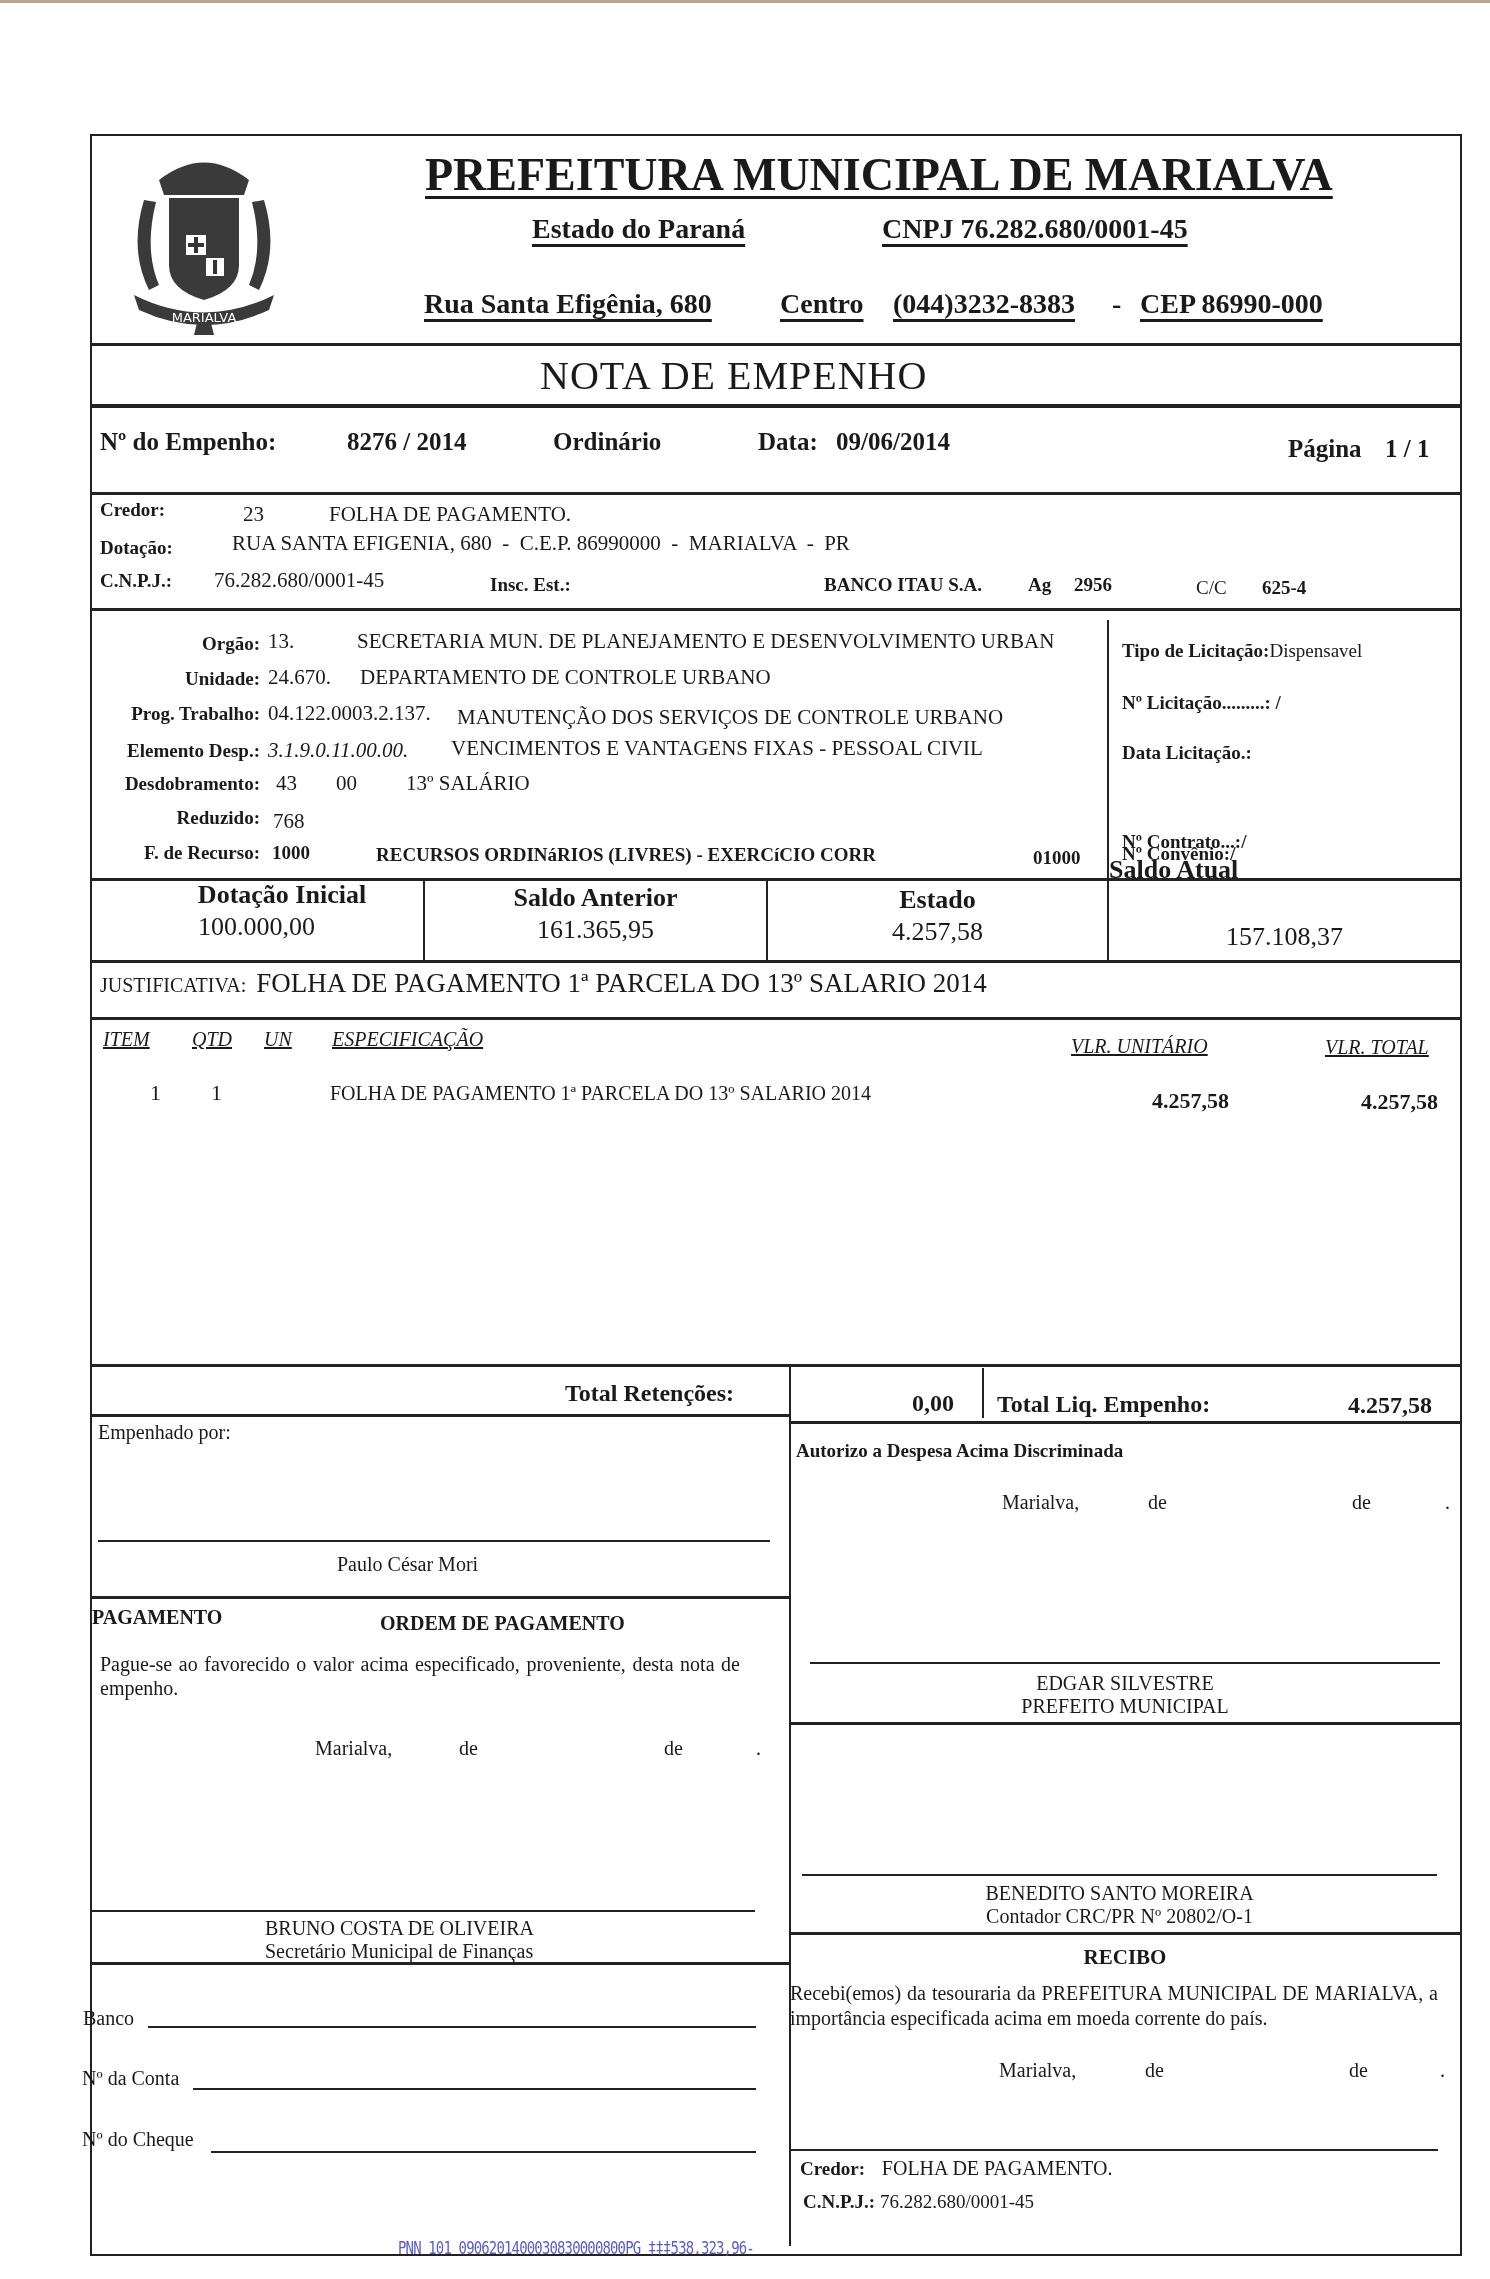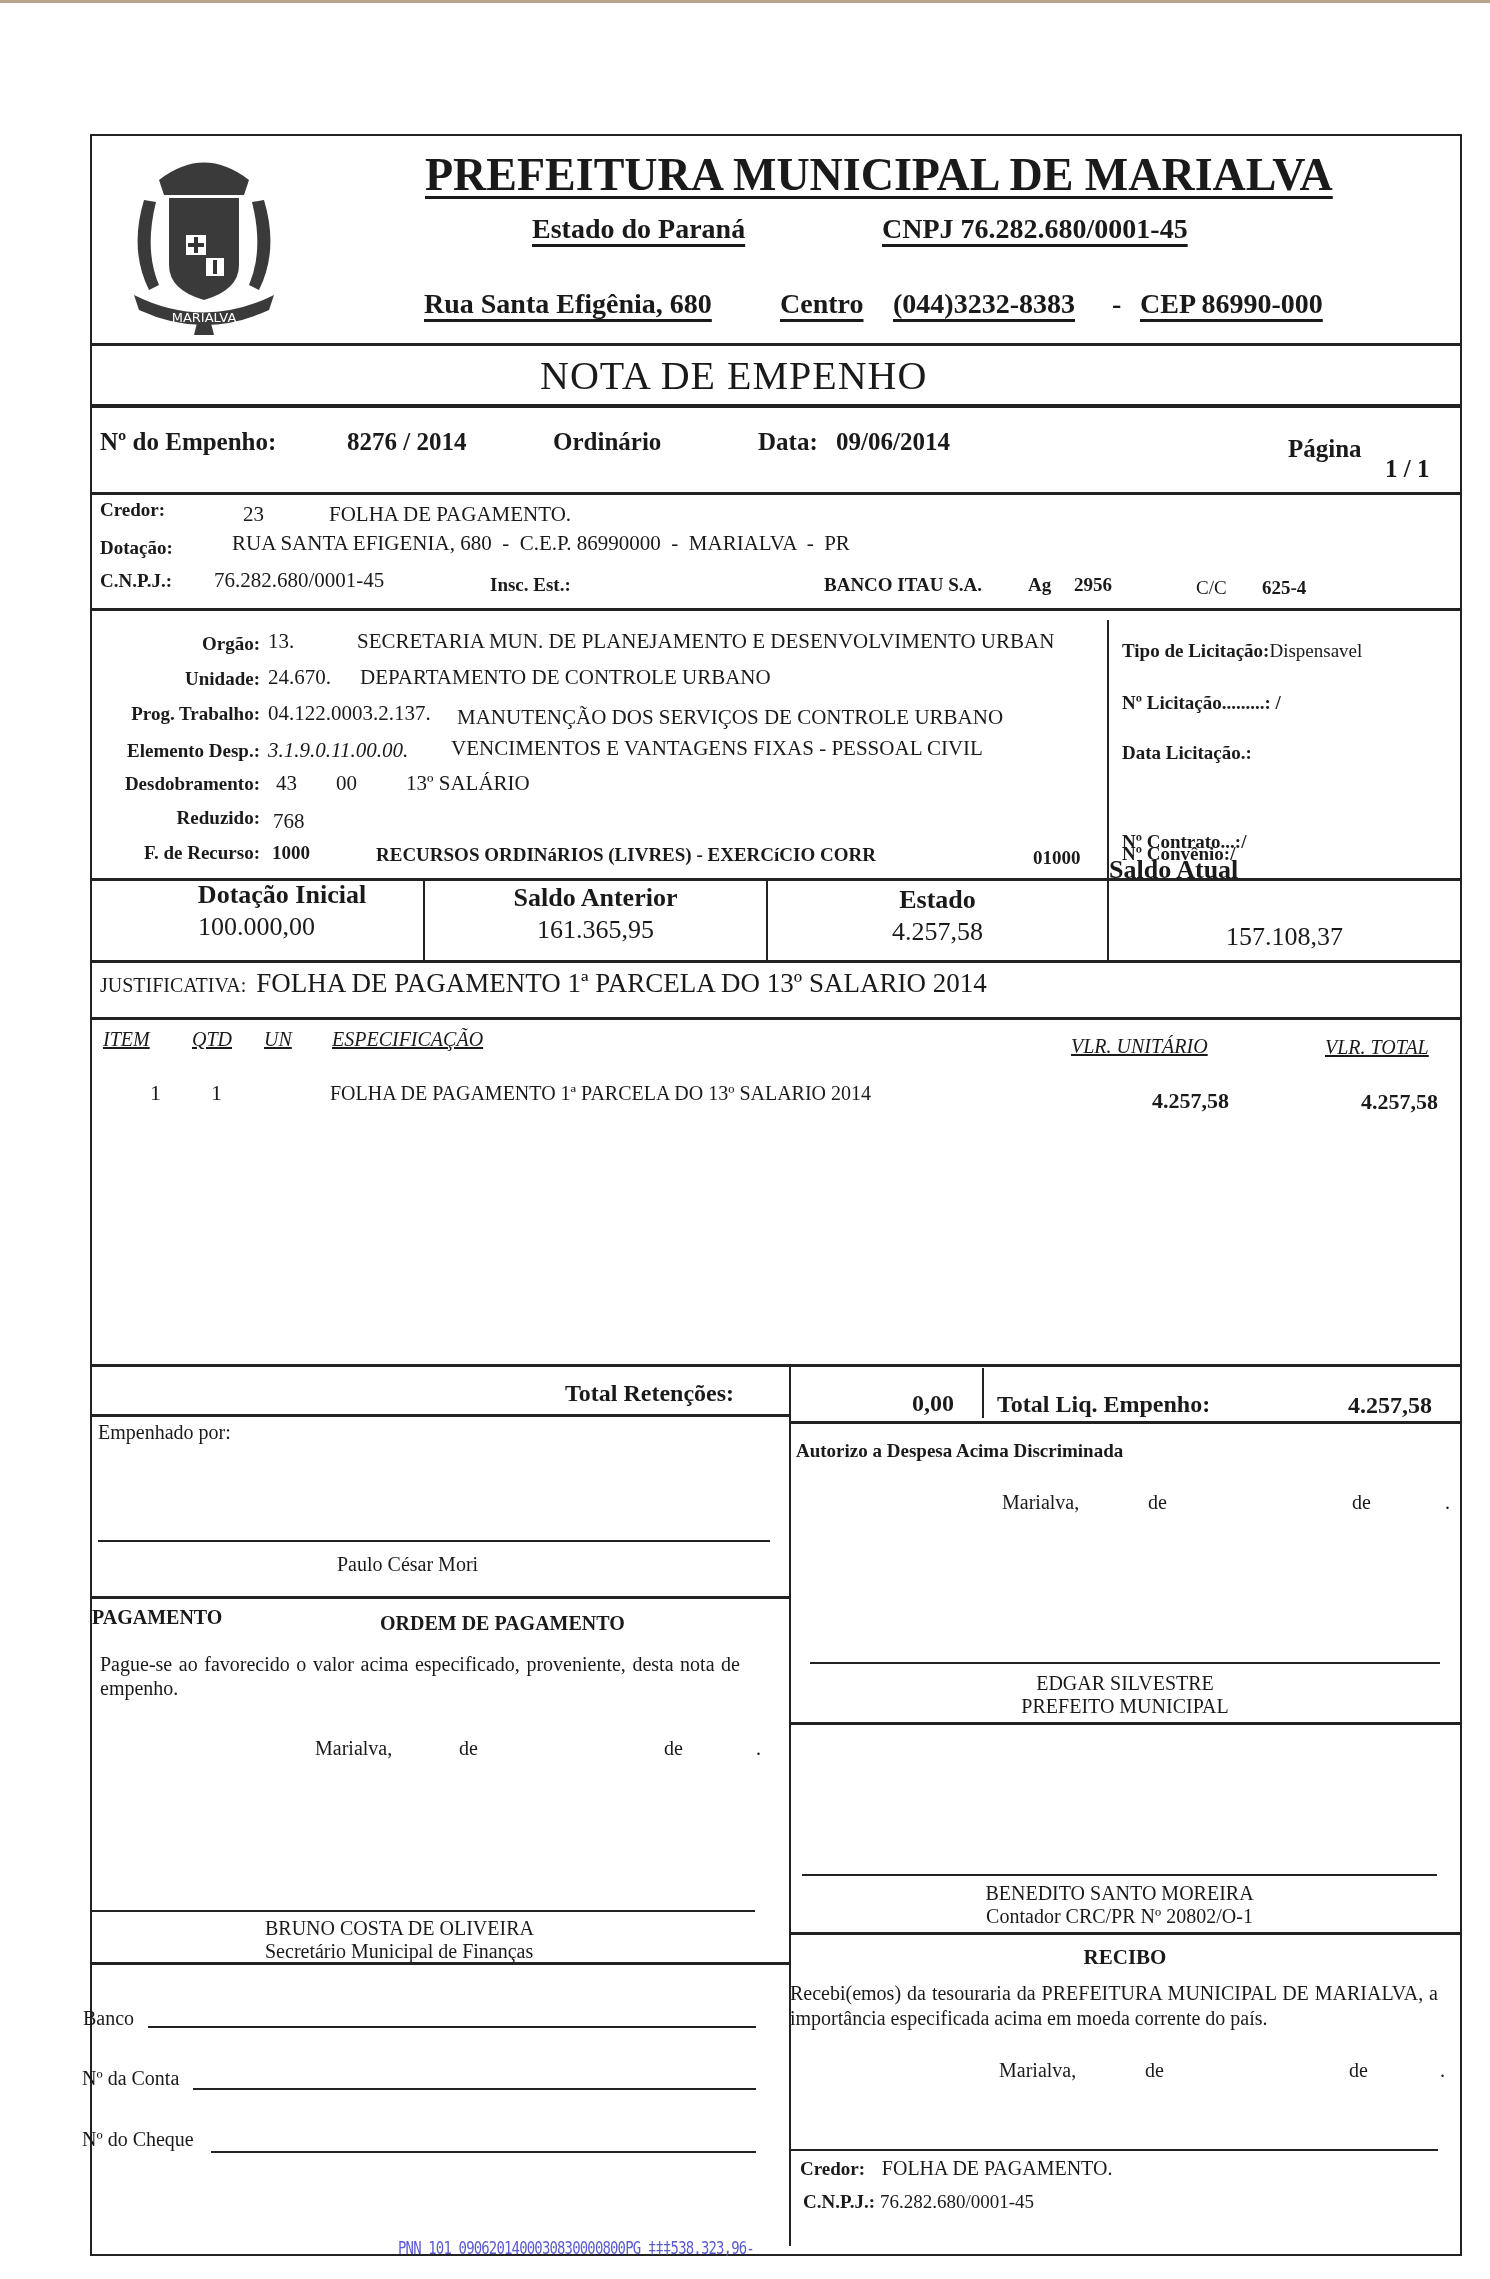--- a/index.html
+++ b/index.html
@@ -58,21 +58,21 @@
 <div class="abs" style="left:540px;top:352px;font-size:40px;letter-spacing:1px;">NOTA DE EMPENHO</div>
 
 <div class="hl" style="left:90px;top:404px;width:1370px;border-top-width:4px;"></div>
 
 <div class="abs b" style="left:100px;top:428px;font-size:25px;">Nº do Empenho:</div>
 <div class="abs b" style="left:347px;top:428px;font-size:25px;">8276 / 2014</div>
 <div class="abs b" style="left:553px;top:428px;font-size:25px;">Ordinário</div>
 <div class="abs b" style="left:758px;top:428px;font-size:25px;">Data:</div>
 <div class="abs b" style="left:836px;top:428px;font-size:25px;">09/06/2014</div>
 <div class="abs b" style="left:1288px;top:435px;font-size:25px;">Página</div>
-<div class="abs b" style="left:1385px;top:435px;font-size:25px;margin-top:20px;">1 / 1</div>
+<div class="abs b" style="left:1385px;top:435px;font-size:25px;">1 / 1</div>
 
 <div class="hl" style="left:90px;top:492px;width:1370px;"></div>
 
 <div class="abs lab" style="left:100px;top:499px;">Credor:</div>
 <div class="abs val" style="left:243px;top:502px;">23</div>
 <div class="abs val" style="left:329px;top:502px;">FOLHA DE PAGAMENTO.</div>
 <div class="abs lab" style="left:100px;top:537px;">Dotação:</div>
 <div class="abs val" style="left:232px;top:531px;white-space:pre;">RUA SANTA EFIGENIA, 680  -  C.E.P. 86990000  -  MARIALVA  -  PR</div>
 <div class="abs lab" style="left:100px;top:570px;">C.N.P.J.:</div>
 <div class="abs val" style="left:214px;top:568px;">76.282.680/0001-45</div>

